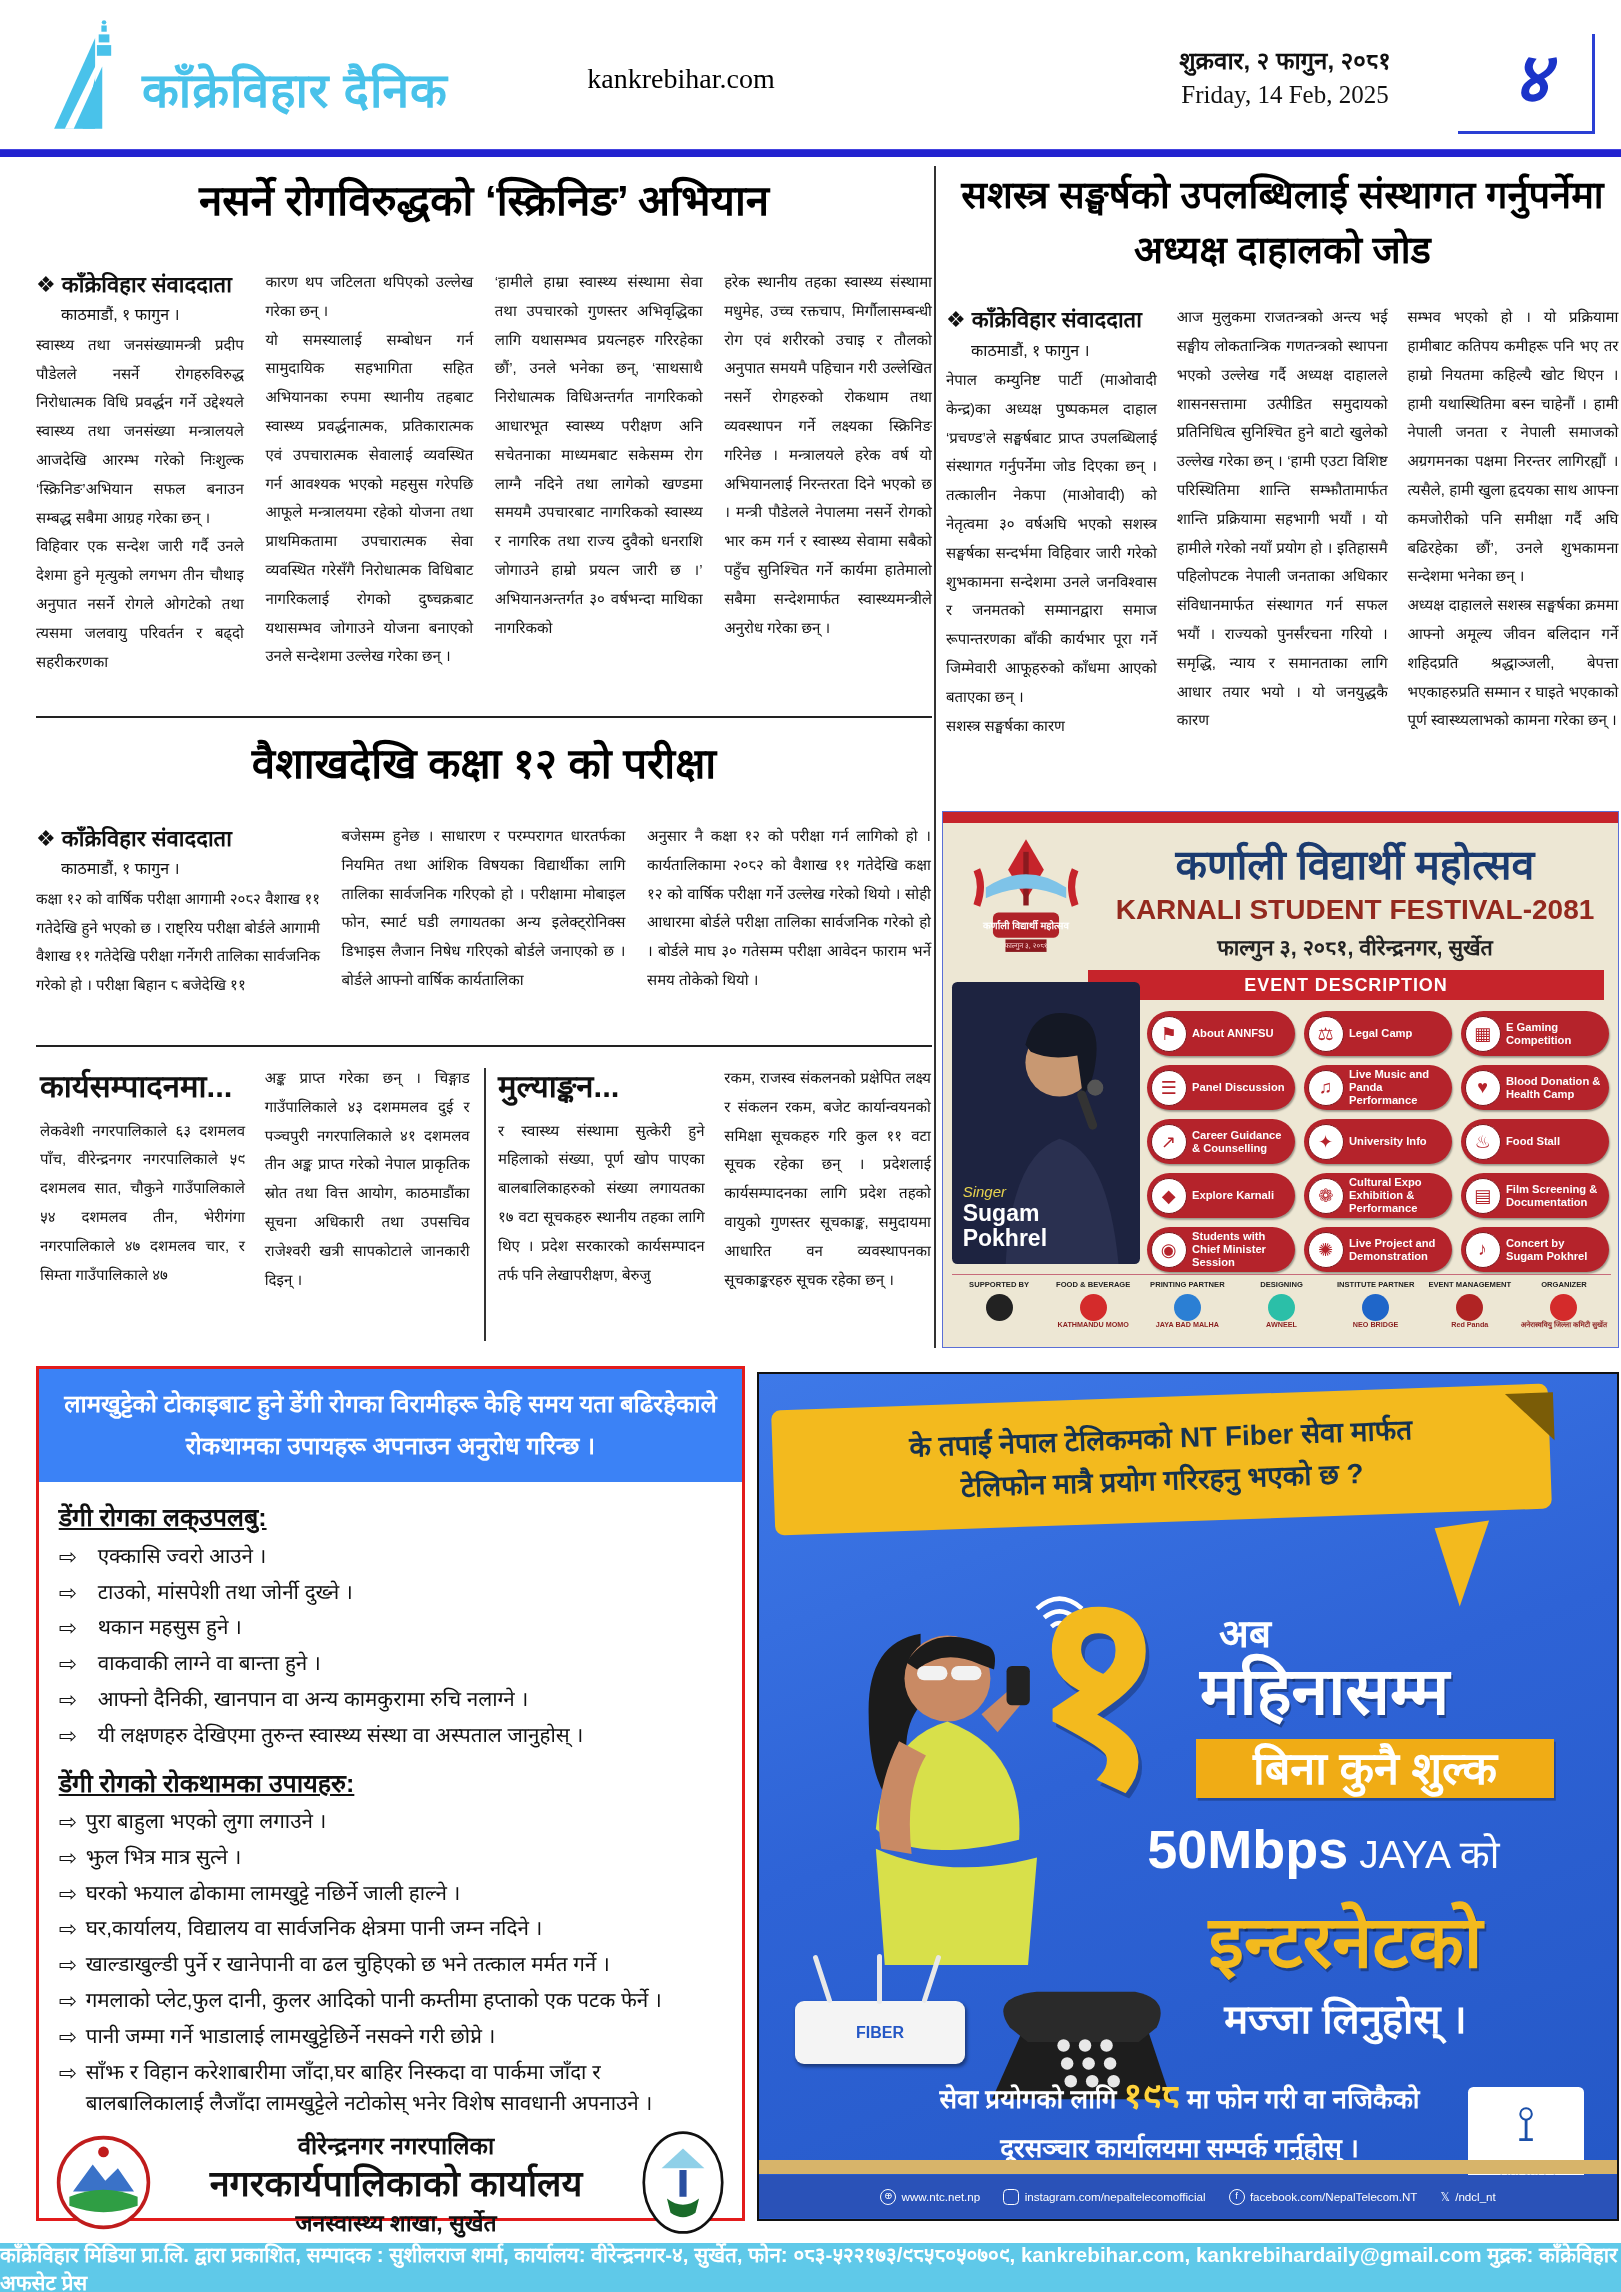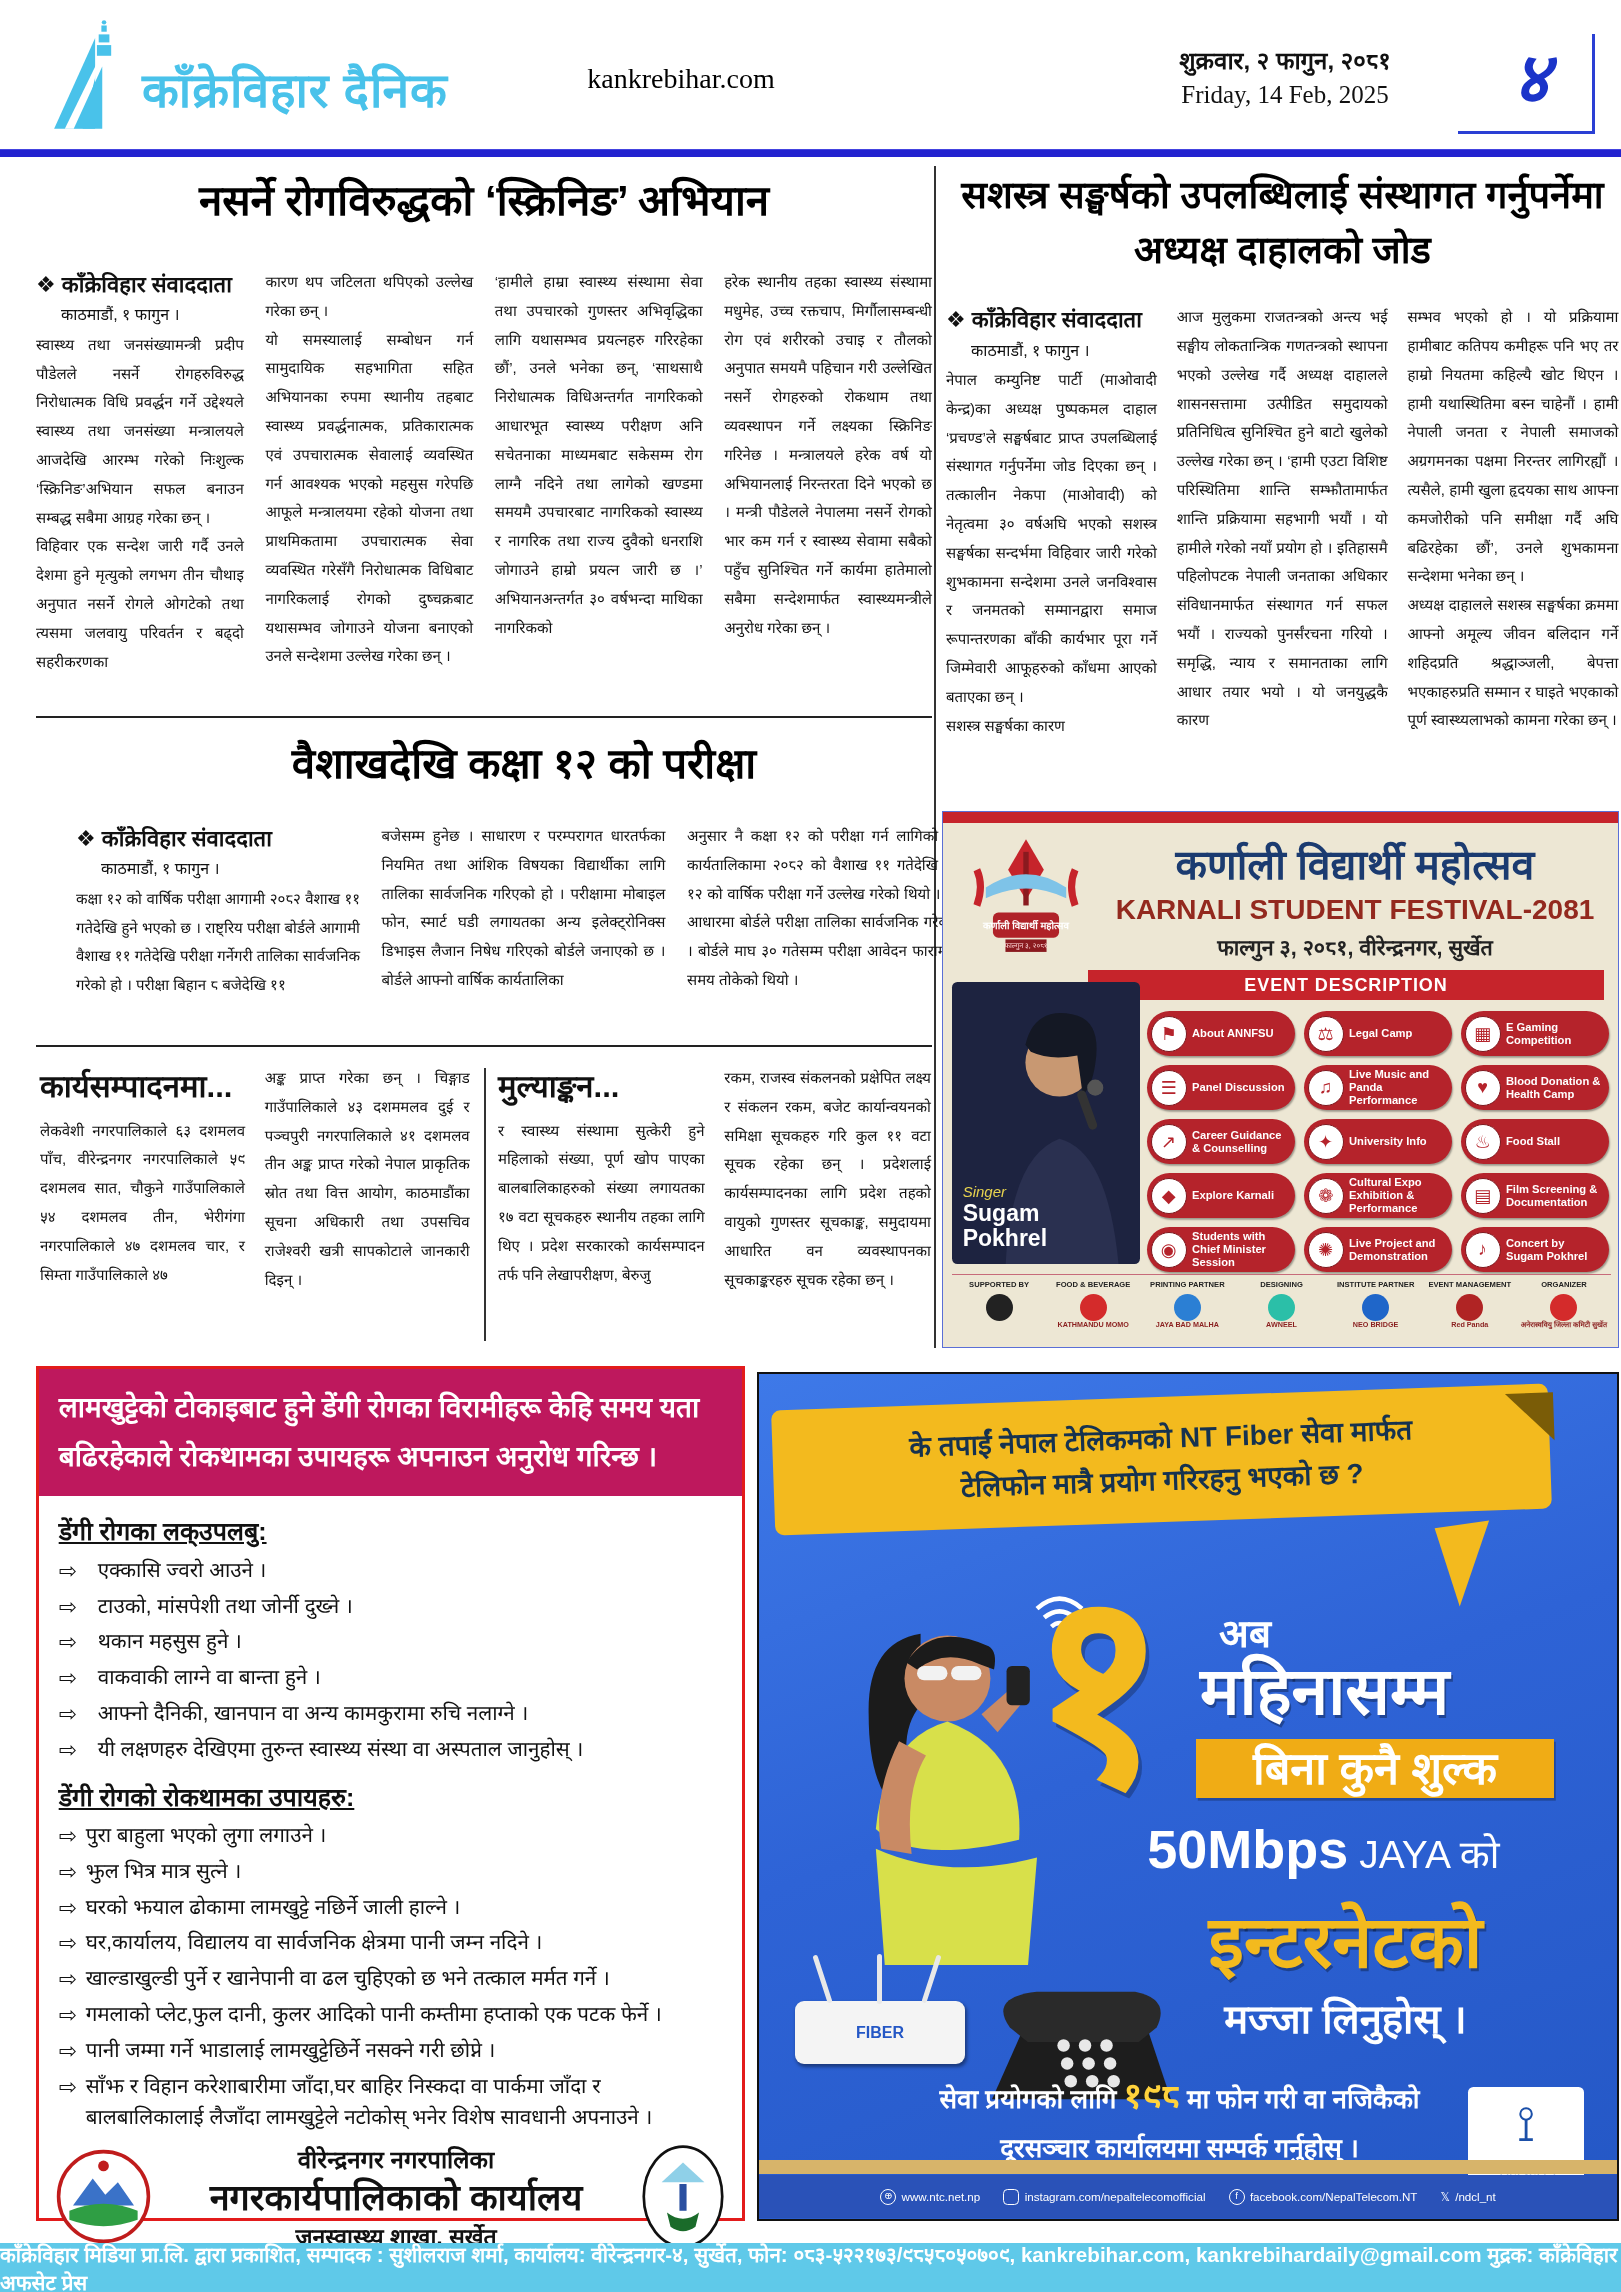--- a/index.html
+++ b/index.html
@@ -22,21 +22,21 @@
   .headline{font-weight:bold;text-align:center;color:#000;}
   .cols{display:flex;}
   .col{text-align:justify;}
   .body-txt{font-size:15px;line-height:1.92;}
   .byline-rep{font-weight:bold;font-size:22px;margin-bottom:5.4px;}
   .byline-date{font-size:16px;margin:0 0 5.4px 25px;}
   .vrule{background:#333;width:1.8px;}
   .hrule{background:#222;height:1.8px;}
   
   .dengue{left:36px;top:1366px;width:709px;height:855px;border:3.6px solid #E31B1B;background:#fff;box-sizing:border-box;}
-  .dengue-head{background:#be185d;color:#fff;font-weight:bold;font-size:28px;line-height:1.75;
+  .dengue-head{background:#3b82f6;color:#fff;font-weight:bold;font-size:24px;line-height:1.75;text-align:center;
                padding:14.3px 19.7px;}
   .dengue-body{padding:12.5px 19.7px 0 19.7px;}
   .d-title{font-size:25px;font-weight:bold;text-decoration:underline;margin:5.4px 0 7.2px 0;}
   .d-item{font-size:20.6px;line-height:1.5;margin:3.6px 0;display:flex;}
   .d-arrow{flex:0 0 39px;font-size:21.5px;}
   .muni{display:flex;align-items:center;justify-content:flex-end;padding:5.4px 16px 0 16px;}
   .muni-c{text-align:center;flex:1;}
   .muni-l1{font-size:24px;font-weight:bold;}
   .muni-l2{font-size:36px;font-weight:bold;line-height:1.25;}
   .muni-l3{font-size:23px;font-weight:bold;}
@@ -145,21 +145,21 @@
       <div class="col body-txt pre" style="width:208px;">कारण थप जटिलता थपिएको उल्लेख गरेका छन् ।
 यो समस्यालाई सम्बोधन गर्न सामुदायिक सहभागिता सहित अभियानका रुपमा स्थानीय तहबाट स्वास्थ्य प्रवर्द्धनात्मक, प्रतिकारात्मक एवं उपचारात्मक सेवालाई व्यवस्थित गर्न आवश्यक भएको महसुस गरेपछि आफूले मन्त्रालयमा रहेको योजना तथा प्राथमिकतामा उपचारात्मक सेवा व्यवस्थित गरेसँगै निरोधात्मक विधिबाट नागरिकलाई रोगको दुष्चक्रबाट यथासम्भव जोगाउने योजना बनाएको उनले सन्देशमा उल्लेख गरेका छन् ।</div>
       <div class="col body-txt pre" style="width:208px;">‘हामीले हाम्रा स्वास्थ्य संस्थामा सेवा तथा उपचारको गुणस्तर अभिवृद्धिका लागि यथासम्भव प्रयत्नहरु गरिरहेका छौं’, उनले भनेका छन्, ‘साथसाथै निरोधात्मक विधिअन्तर्गत नागरिकको आधारभूत स्वास्थ्य परीक्षण अनि सचेतनाका माध्यमबाट सकेसम्म रोग लाग्नै नदिने तथा लागेको खण्डमा समयमै उपचारबाट नागरिकको स्वास्थ्य र नागरिक तथा राज्य दुवैको धनराशि जोगाउने हाम्रो प्रयत्न जारी छ ।’ अभियानअन्तर्गत ३० वर्षभन्दा माथिका नागरिकको</div>
       <div class="col body-txt pre" style="width:208px;">हरेक स्थानीय तहका स्वास्थ्य संस्थामा मधुमेह, उच्च रक्तचाप, मिर्गौलासम्बन्धी रोग एवं शरीरको उचाइ र तौलको अनुपात समयमै पहिचान गरी उल्लेखित नसर्ने रोगहरुको रोकथाम तथा व्यवस्थापन गर्ने लक्ष्यका स्क्रिनिङ गरिनेछ । मन्त्रालयले हरेक वर्ष यो अभियानलाई निरन्तरता दिने भएको छ । मन्त्री पौडेलले नेपालमा नसर्ने रोगको भार कम गर्न र स्वास्थ्य सेवामा सबैको पहुँच सुनिश्चित गर्ने कार्यमा हातेमालो सबैमा सन्देशमार्फत स्वास्थ्यमन्त्रीले अनुरोध गरेका छन् ।</div>
     </div>
   </div>
 
   <div class="abs hrule" style="left:36px;top:716px;width:896px;"></div>
   <div class="abs vrule" style="left:934px;top:166px;height:1182px;"></div>
 
-  <div class="abs" style="left:36px;top:733px;width:896px;margin-left:40px;">
+  <div class="abs" style="left:36px;top:733px;width:896px;">
     <div class="headline" style="font-size:42px;">वैशाखदेखि कक्षा १२ को परीक्षा</div>
     <div class="cols" style="margin-top:32px;gap:21.5px;">
       <div class="col" style="width:284px;">
         <div class="byline-rep">❖ काँक्रेविहार संवाददाता</div>
         <div class="byline-date">काठमाडौं, १ फागुन ।</div>
         <div class="body-txt pre">कक्षा १२ को वार्षिक परीक्षा आगामी २०८२ वैशाख ११ गतेदेखि हुने भएको छ । राष्ट्रिय परीक्षा बोर्डले आगामी वैशाख ११ गतेदेखि परीक्षा गर्नेगरी तालिका सार्वजनिक गरेको हो । परीक्षा बिहान ८ बजेदेखि ११</div>
       </div>
       <div class="col body-txt pre" style="width:284px;">बजेसम्म हुनेछ । साधारण र परम्परागत धारतर्फका नियमित तथा आंशिक विषयका विद्यार्थीका लागि तालिका सार्वजनिक गरिएको हो ।  परीक्षामा मोबाइल फोन, स्मार्ट घडी लगायतका अन्य इलेक्ट्रोनिक्स डिभाइस लैजान निषेध गरिएको बोर्डले जनाएको छ ।  बोर्डले आफ्नो वार्षिक कार्यतालिका</div>
       <div class="col body-txt pre" style="width:284px;">अनुसार नै कक्षा १२ को परीक्षा गर्न लागिको हो । कार्यतालिकामा २०८२ को वैशाख ११ गतेदेखि कक्षा १२ को वार्षिक परीक्षा गर्ने उल्लेख गरेको थियो । सोही आधारमा बोर्डले परीक्षा तालिका सार्वजनिक गरेको हो । बोर्डले माघ ३० गतेसम्म परीक्षा आवेदन फाराम भर्ने समय तोकेको थियो ।</div>
     </div>

